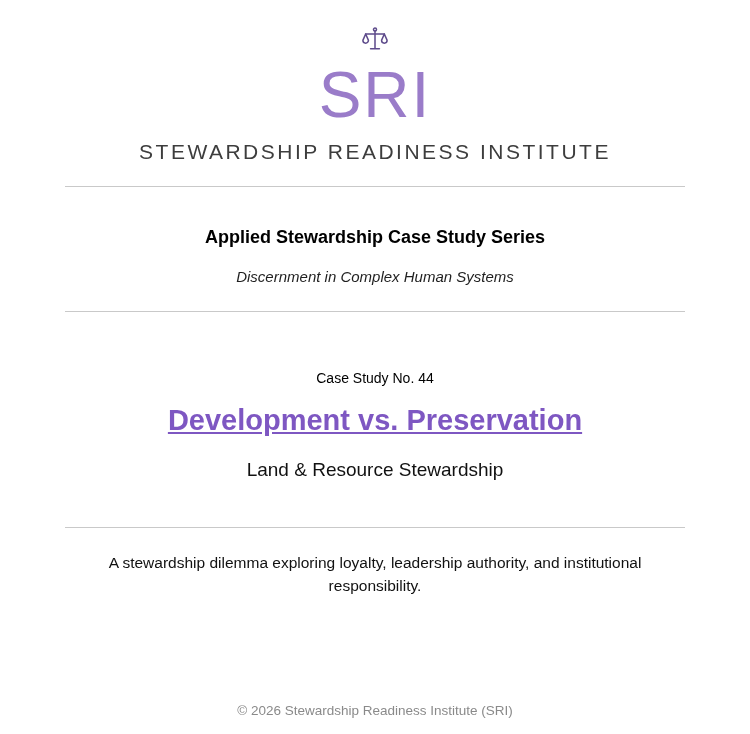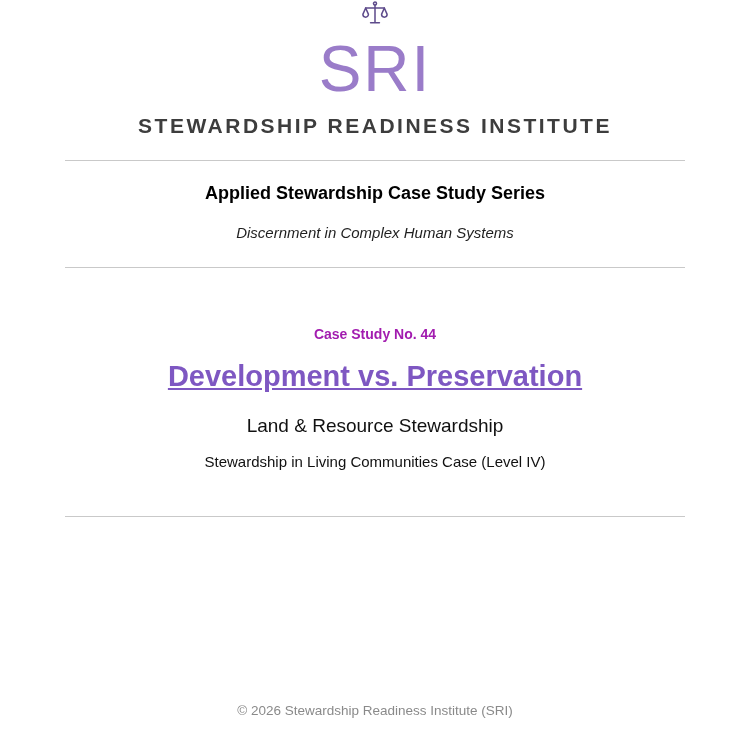--- a/index.html
+++ b/index.html
@@ -16,67 +16,68 @@
     width:750px;height:734px;
     margin:0 auto;
     position:relative;
     font-family:"Liberation Sans","DejaVu Sans",sans-serif;
     color:var(--text-dark);
     overflow:hidden;
   }
   .page{
     width:100%;height:100%;
     text-align:center;
+    padding-top:26px;
   }
   .brand-icon{
     display:inline-block;
     height:30px;
     color:var(--purple-icon);
   }
   .logo-text{
     margin-top:2px;
     font-size:64px;
     font-weight:300;
     letter-spacing:2px;
     color:var(--purple-logo);
     line-height:1.1;
   }
   .institute-name{
     margin-top:10px;
     font-size:21px;
     letter-spacing:2.5px;
     color:#3d3d3d;
-    font-weight:700;
+    font-weight:400;
   }
   .divider{
     width:620px;
     border:none;
     border-top:1px solid var(--divider);
     margin:0 auto;
   }
   .divider-1{margin-top:22px;}
   .series-title{
-    margin-top:22px;
+    margin-top:40px;
     font-size:18px;
     font-weight:700;
     color:#000000;
   }
   .series-subtitle{
     margin-top:20px;
     font-size:15px;
     font-style:italic;
     color:#1f1f1f;
     text-align:center;
   }
   .divider-2{margin-top:26px;}
   .case-number{
     margin-top:58px;
     font-size:14px;
-    font-weight:700;
-    color:#a21caf;
+    font-weight:400;
+    color:#000000;
   }
   .case-title{
     margin-top:18px;
     font-size:29px;
     font-weight:700;
     color:var(--purple-title);
     text-decoration:underline;
   }
   .case-category{
     margin-top:22px;
@@ -131,20 +132,20 @@
   <div class="series-subtitle">Discernment in Complex Human Systems</div>
 
   <hr class="divider divider-2">
 
   <div class="case-number">Case Study No. 44</div>
 
   <div class="case-title">Development vs. Preservation</div>
 
   <div class="case-category">Land &amp; Resource Stewardship</div>
 
-  <div class="case-level">Stewardship in Living Communities Case (Level IV)</div>
 
   <hr class="divider divider-3">
 
+  <div class="summary">A stewardship dilemma exploring loyalty, leadership authority, and institutional responsibility.</div>
 
   <div class="footer">© 2026 Stewardship Readiness Institute (SRI)</div>
 
 </div>
 
 </body></html>

